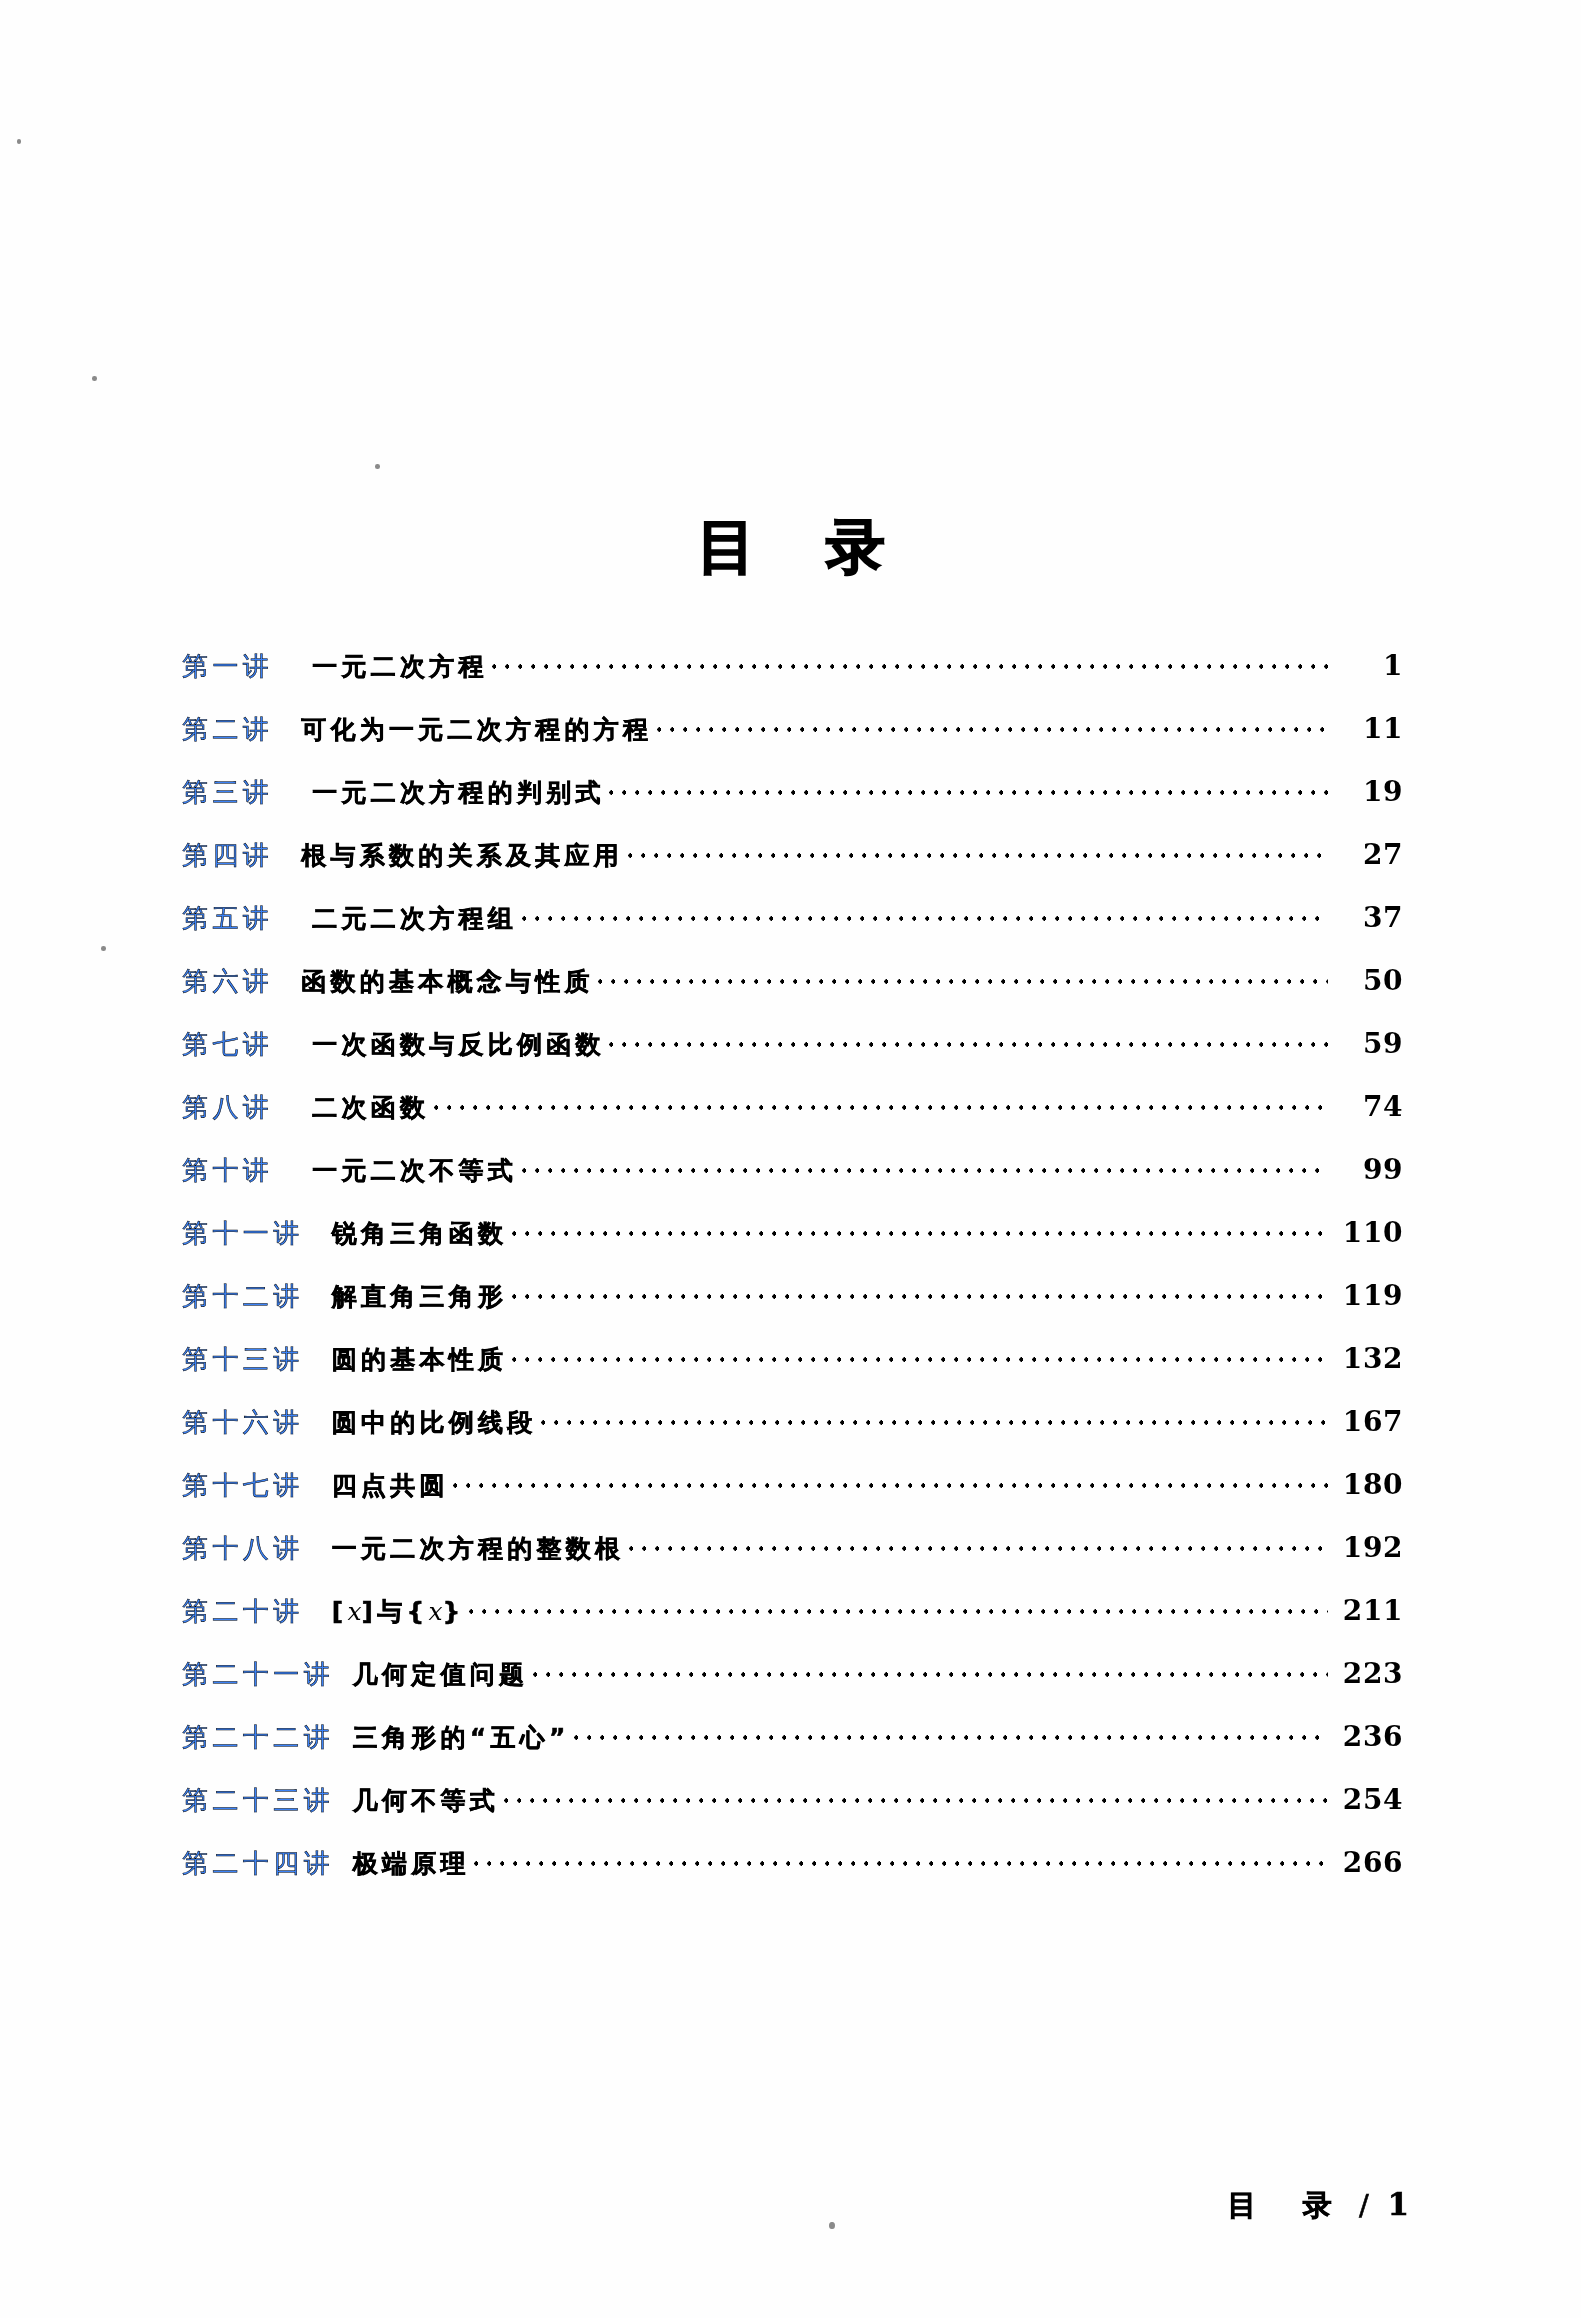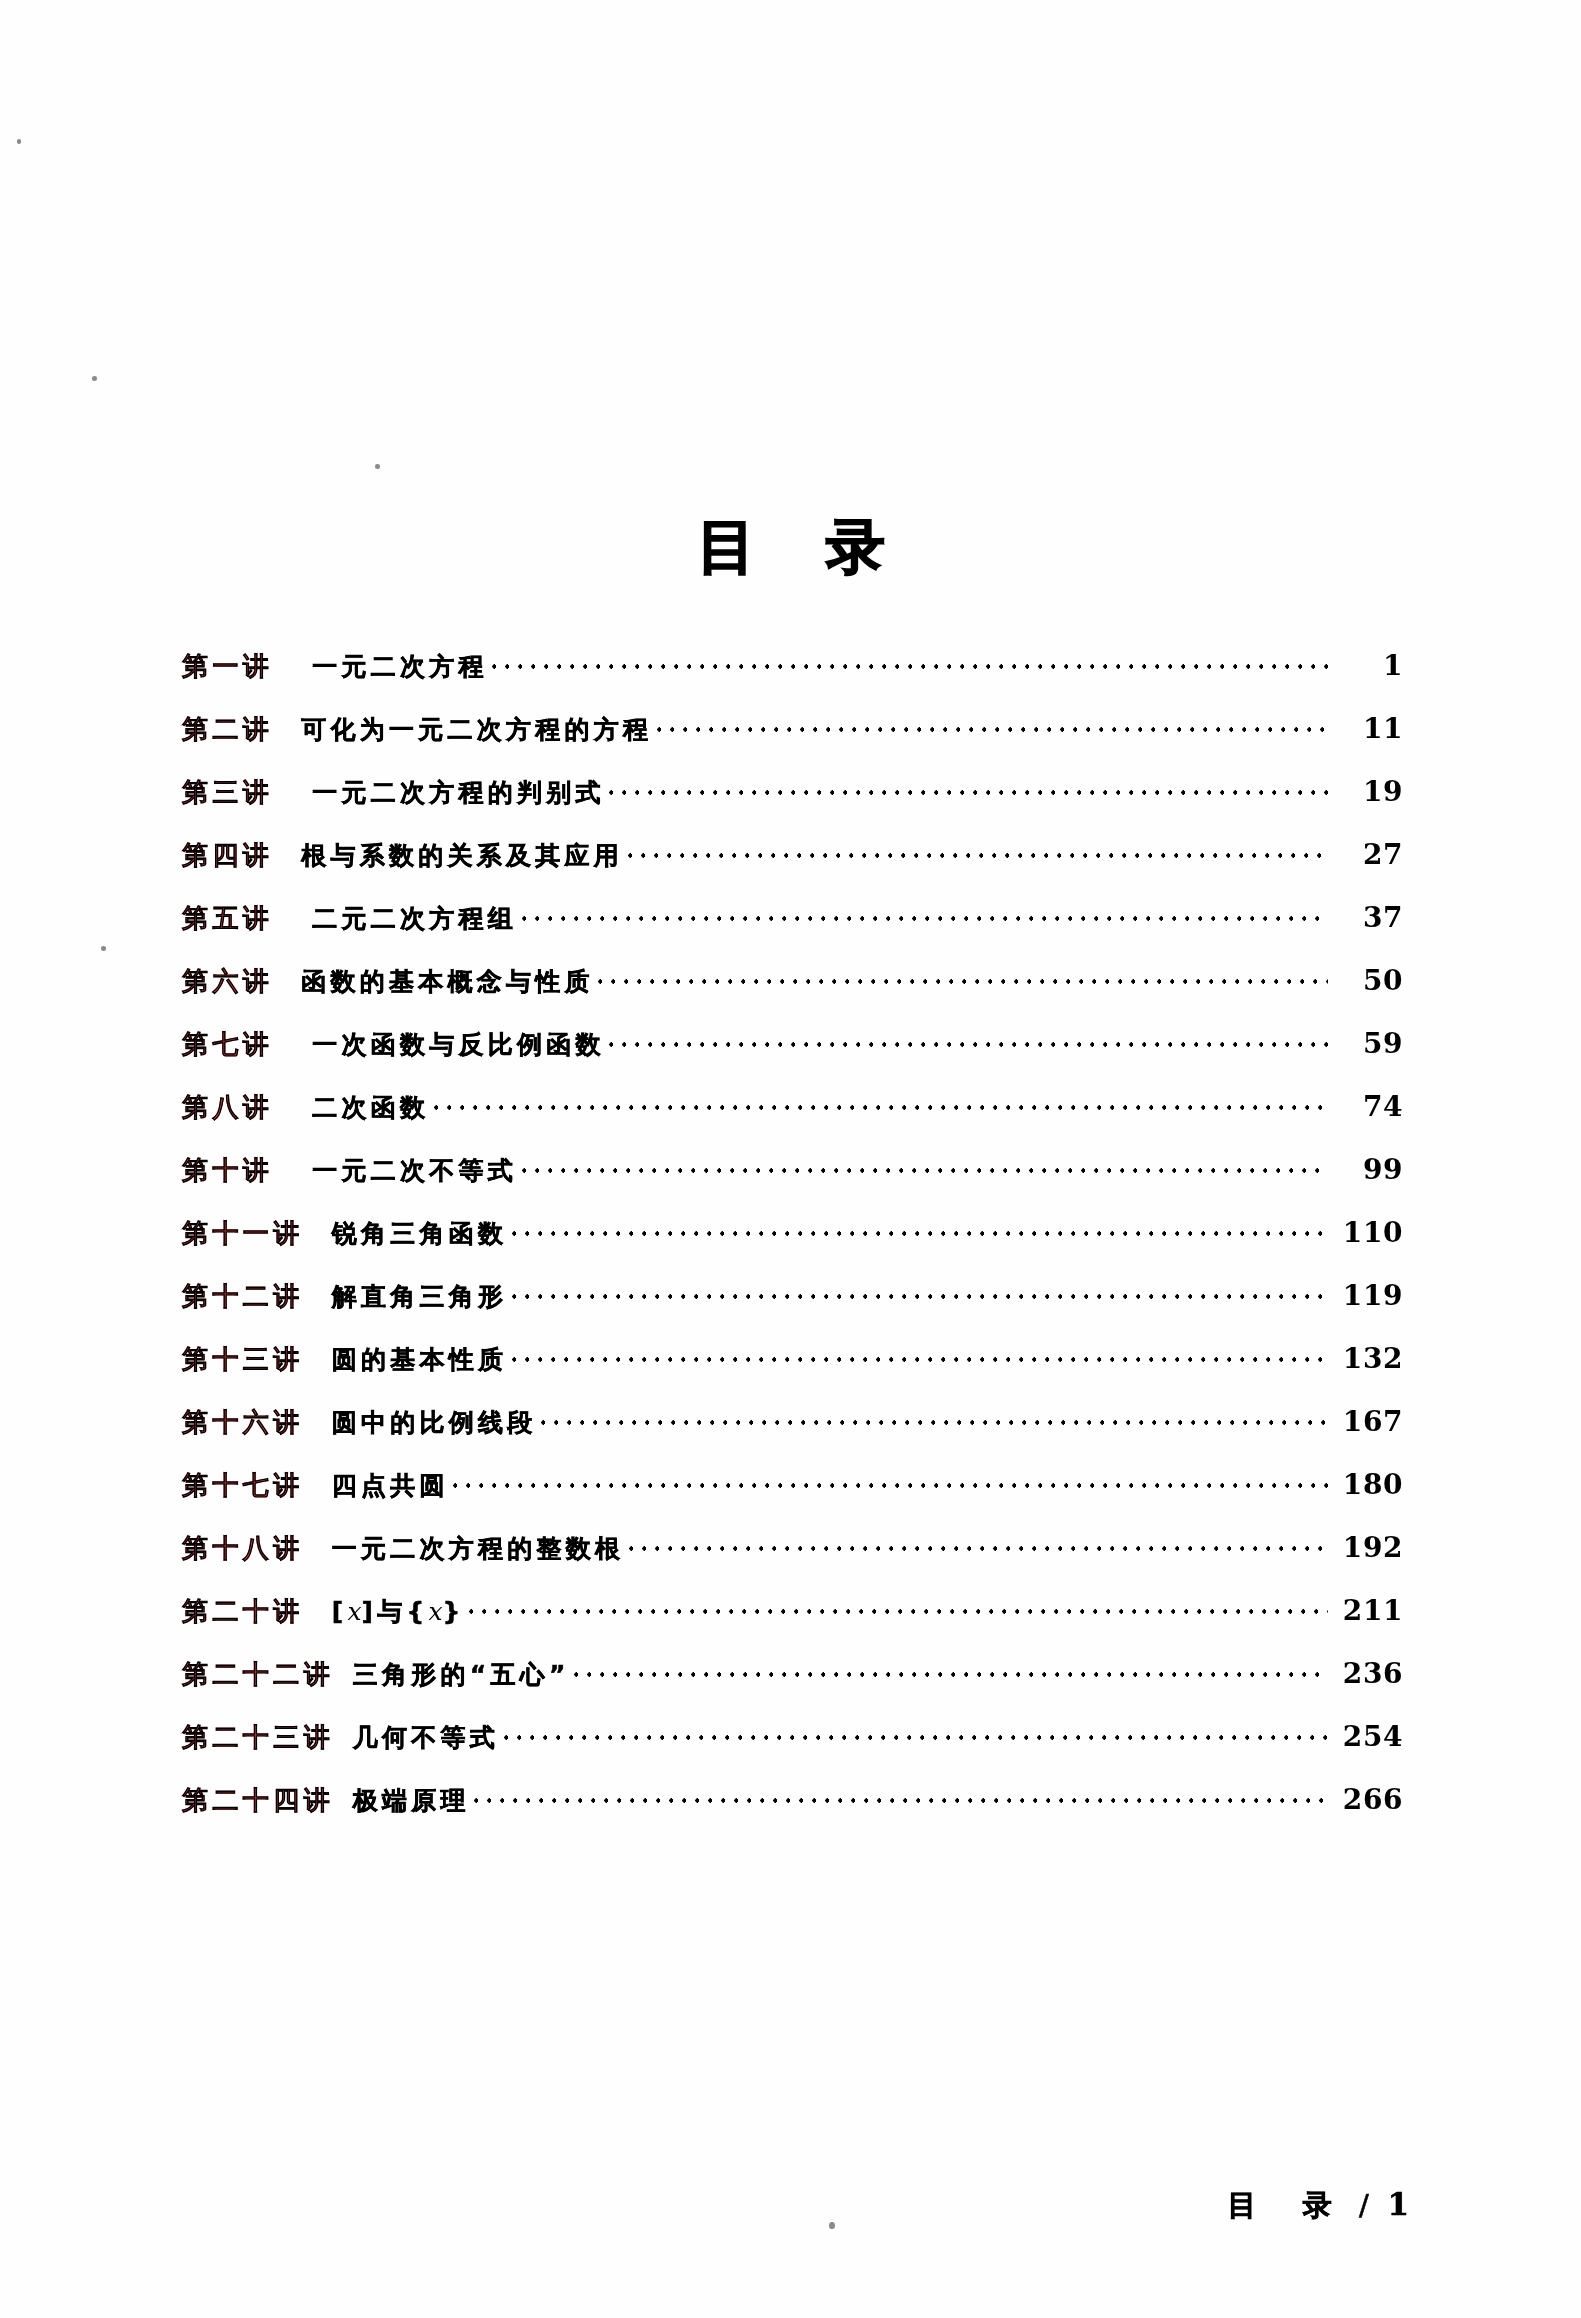--- a/index.html
+++ b/index.html
@@ -58,24 +58,24 @@
     width: 1221px;
   }
   .toc-row {
     display: flex;
     align-items: baseline;
     height: 63px;
     white-space: nowrap;
   }
   .lec-no {
     font-family: "DejaVu Sans", sans-serif;
-    font-weight: 700;
+    font-weight: 400;
     font-size: 26px;
     letter-spacing: 0.17em;
-    color: #ef4444;
+    color: #3b82f6;
     flex: 0 0 auto;
     text-align: right;
     -webkit-text-stroke: 0.5px #000;
   }
   .lec-title {
     font-family: "DejaVu Sans", sans-serif;
     font-weight: 700;
     font-size: 25px;
     letter-spacing: 0.17em;
     color: #000;
@@ -261,20 +261,27 @@
         <span class="pageno">192</span>
       </div>
       <div class="toc-row">
         <span class="lec-no">第二十讲</span>
         <span class="gap-mid"></span>
         <span class="lec-title">[<span class="mathvar">x</span>]与{<span class="mathvar">x</span>}</span>
         <span class="leader"></span>
         <span class="pageno">211</span>
       </div>
       <div class="toc-row">
+        <span class="lec-no">第二十一讲</span>
+        <span class="gap-narrow"></span>
+        <span class="lec-title">几何定值问题</span>
+        <span class="leader"></span>
+        <span class="pageno">223</span>
+      </div>
+      <div class="toc-row">
         <span class="lec-no">第二十二讲</span>
         <span class="gap-narrow"></span>
         <span class="lec-title">三角形的“五心”</span>
         <span class="leader"></span>
         <span class="pageno">236</span>
       </div>
       <div class="toc-row">
         <span class="lec-no">第二十三讲</span>
         <span class="gap-narrow"></span>
         <span class="lec-title">几何不等式</span>

